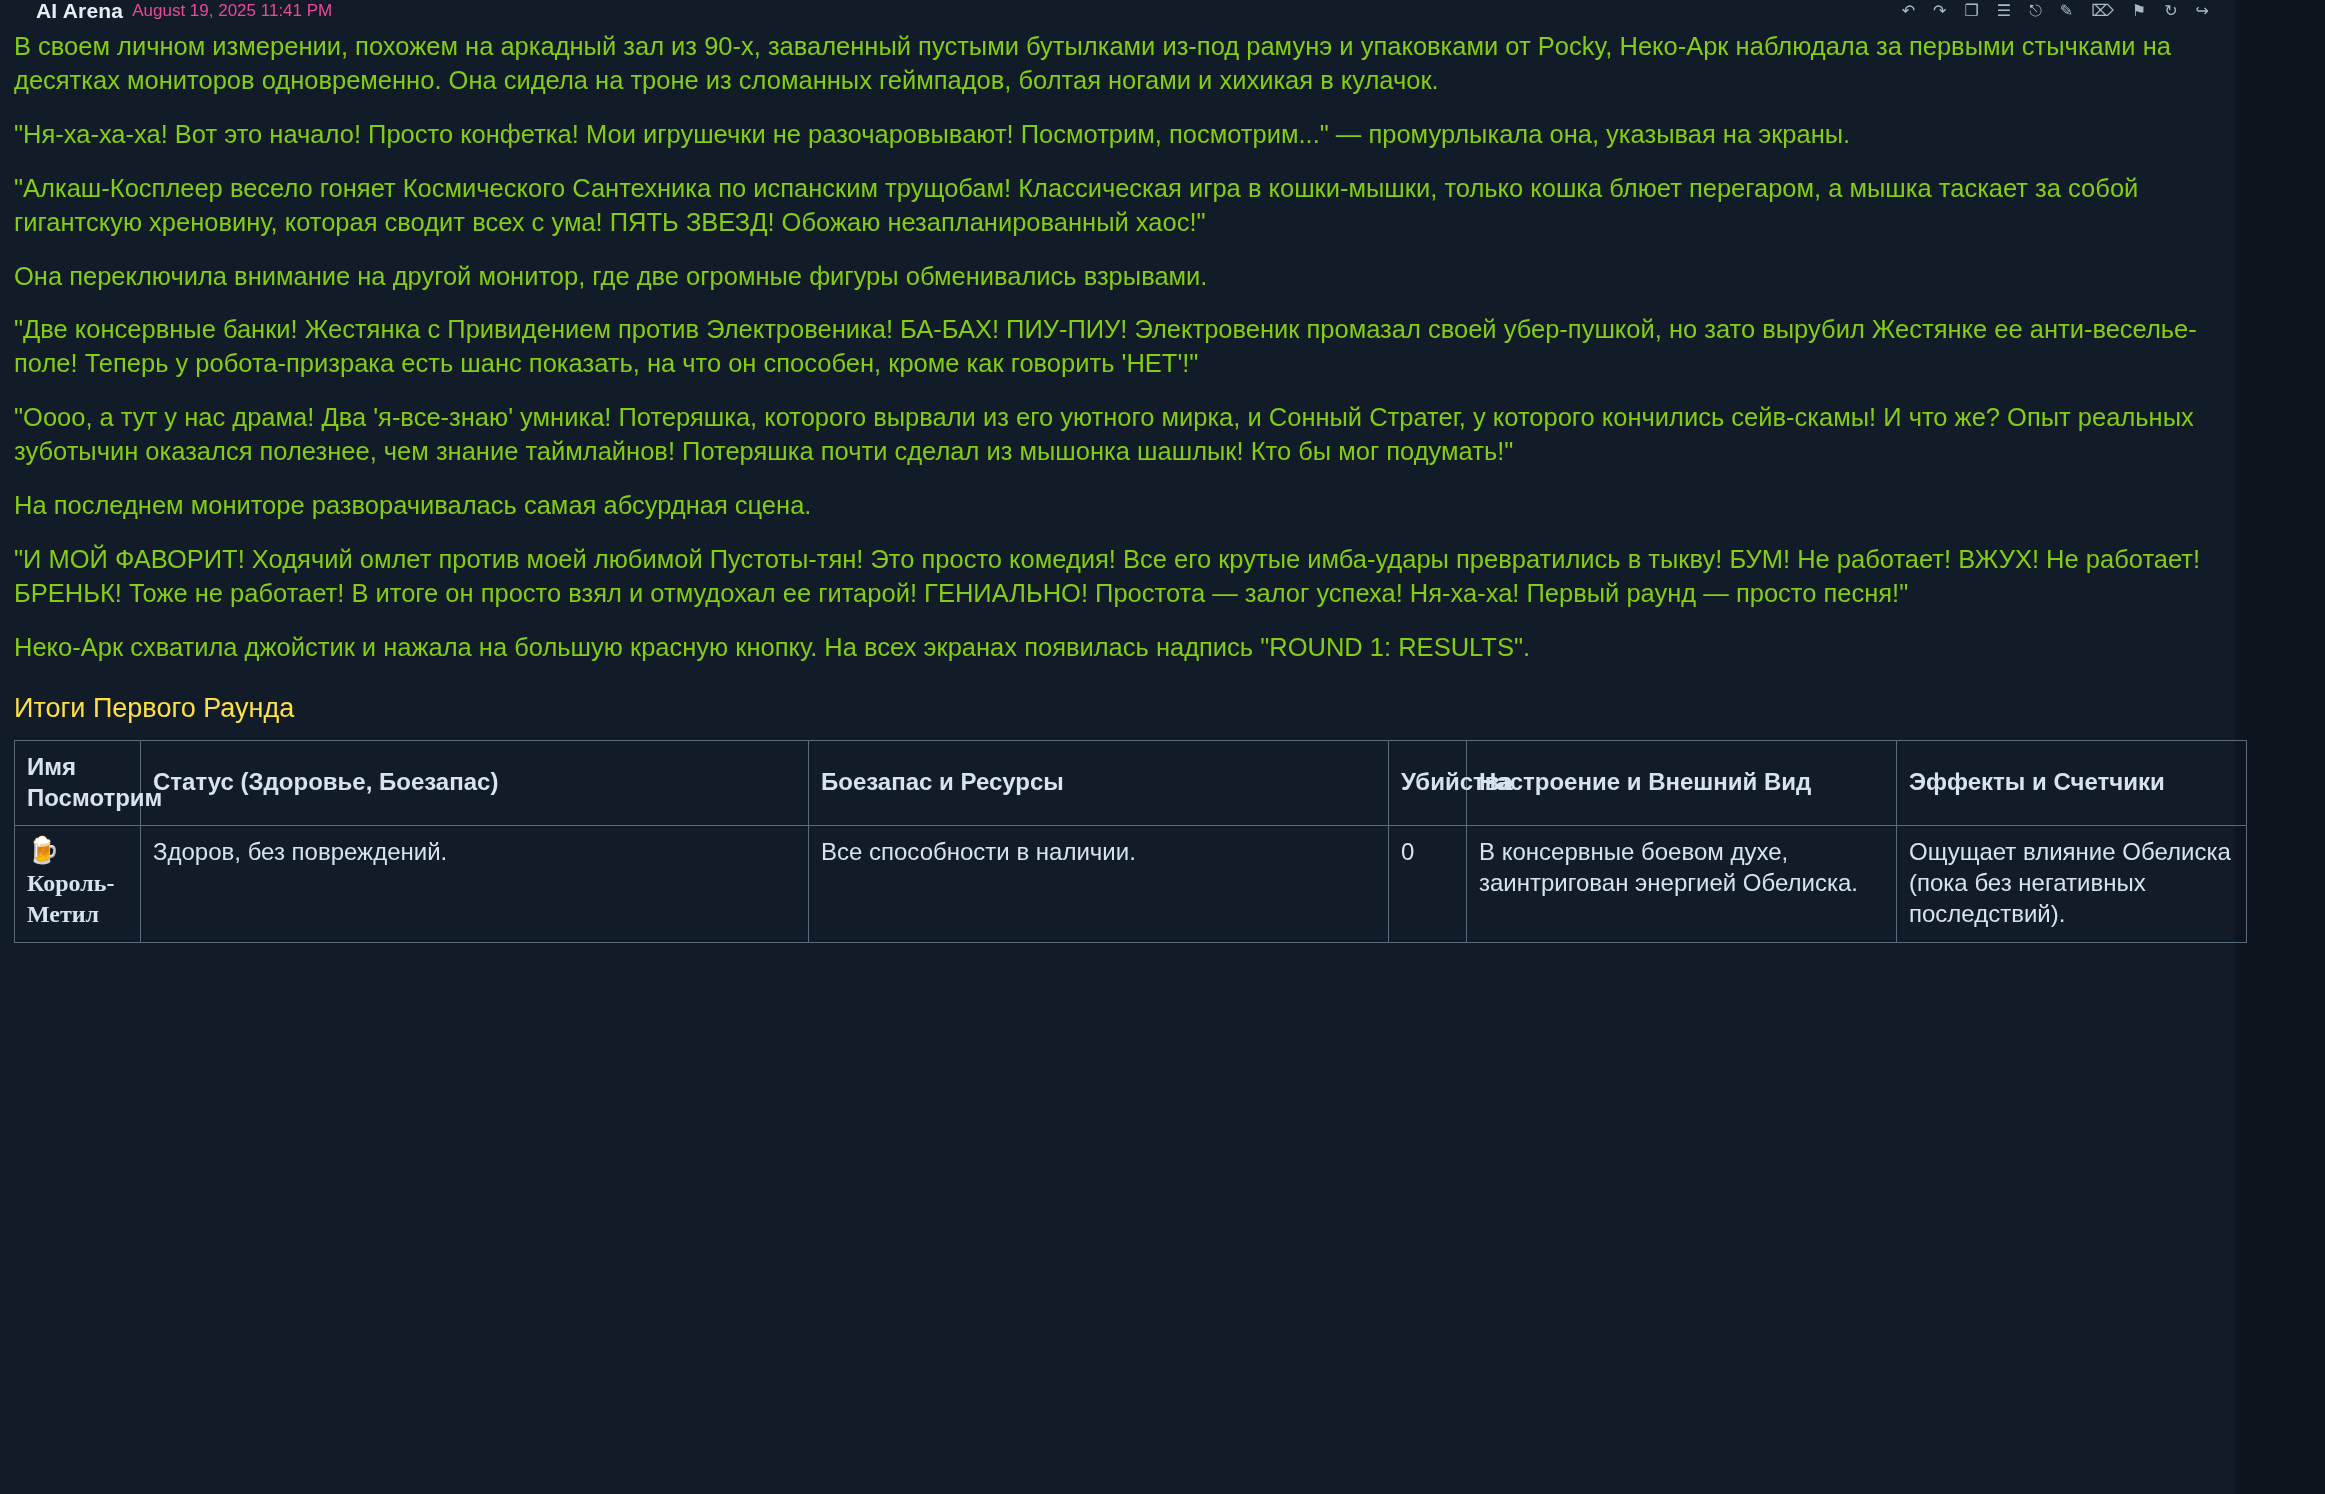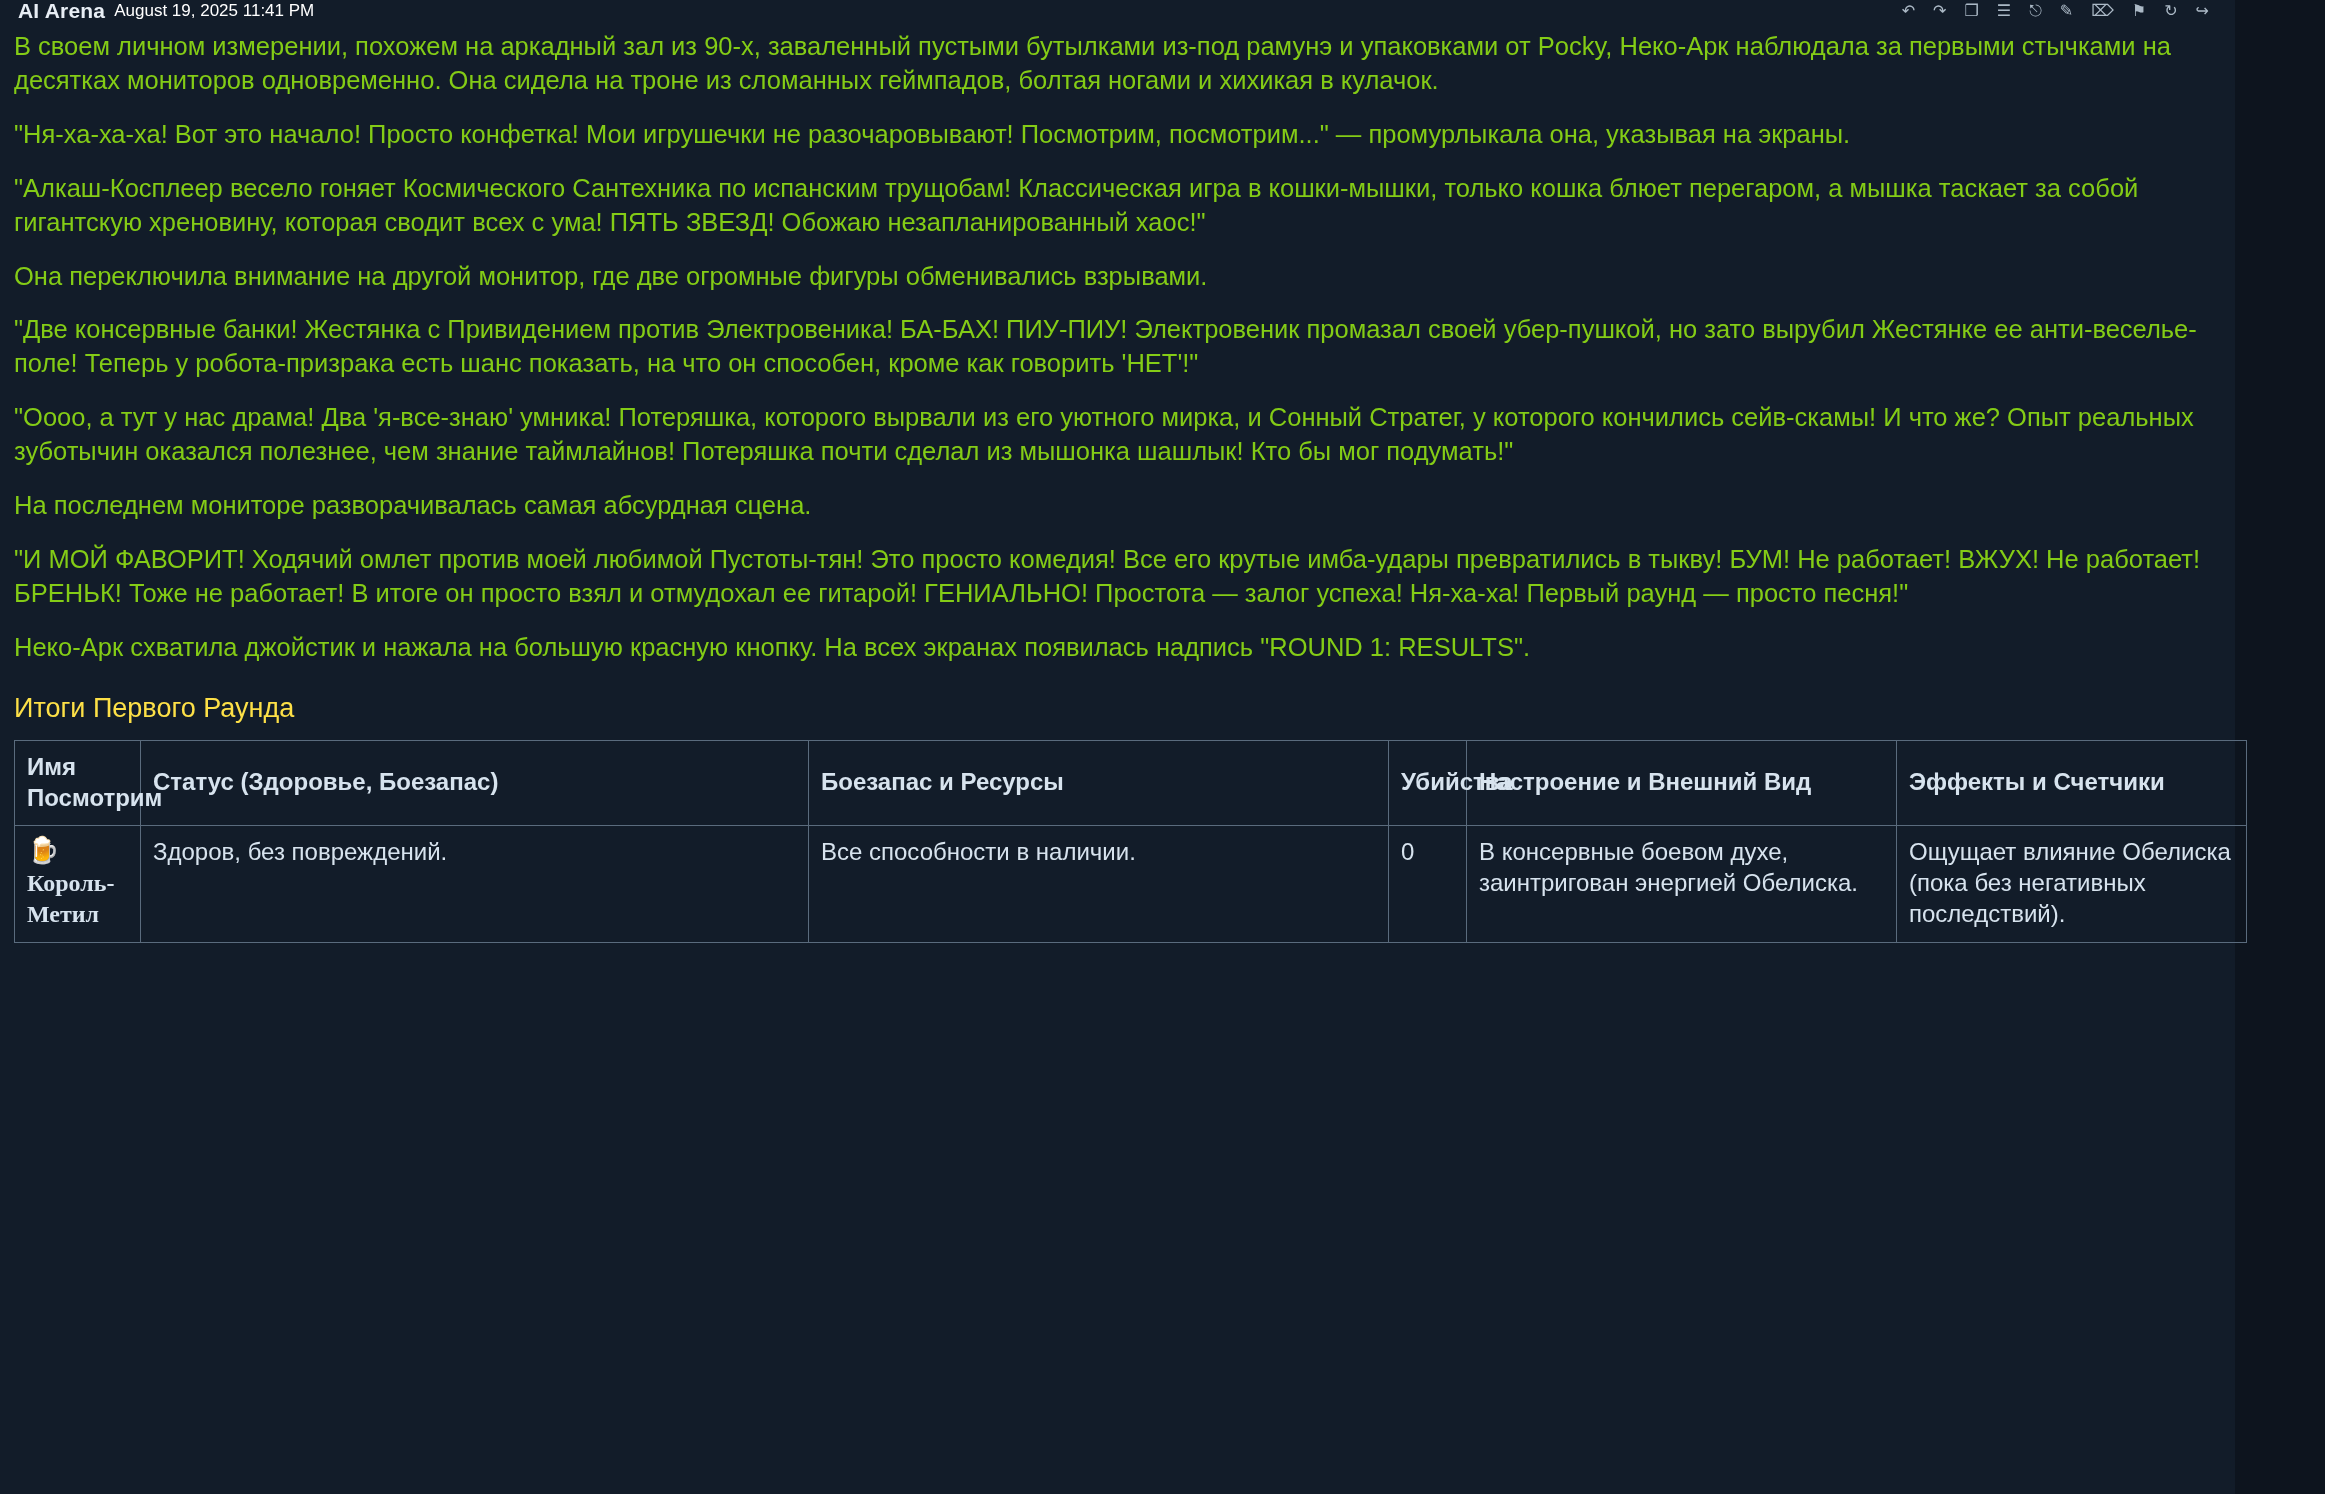--- a/index.html
+++ b/index.html
@@ -40,23 +40,24 @@
     display: flex;
     align-items: center;
     overflow: hidden;
     padding-left: 4px;
   }
   .header .author {
     color: #e8eef5;
     font-weight: bold;
     font-size: 21px;
     letter-spacing: .2px;
+    margin-left: 18px;
   }
   .header .timestamp {
-    color: #ffffff;
+    color: #ec4899;
     font-size: 17px;
     margin-left: 9px;
   }
   .header-icons {
     position: absolute;
     right: 0;
     top: 0;
     display: flex;
     align-items: center;
     gap: 18px;

